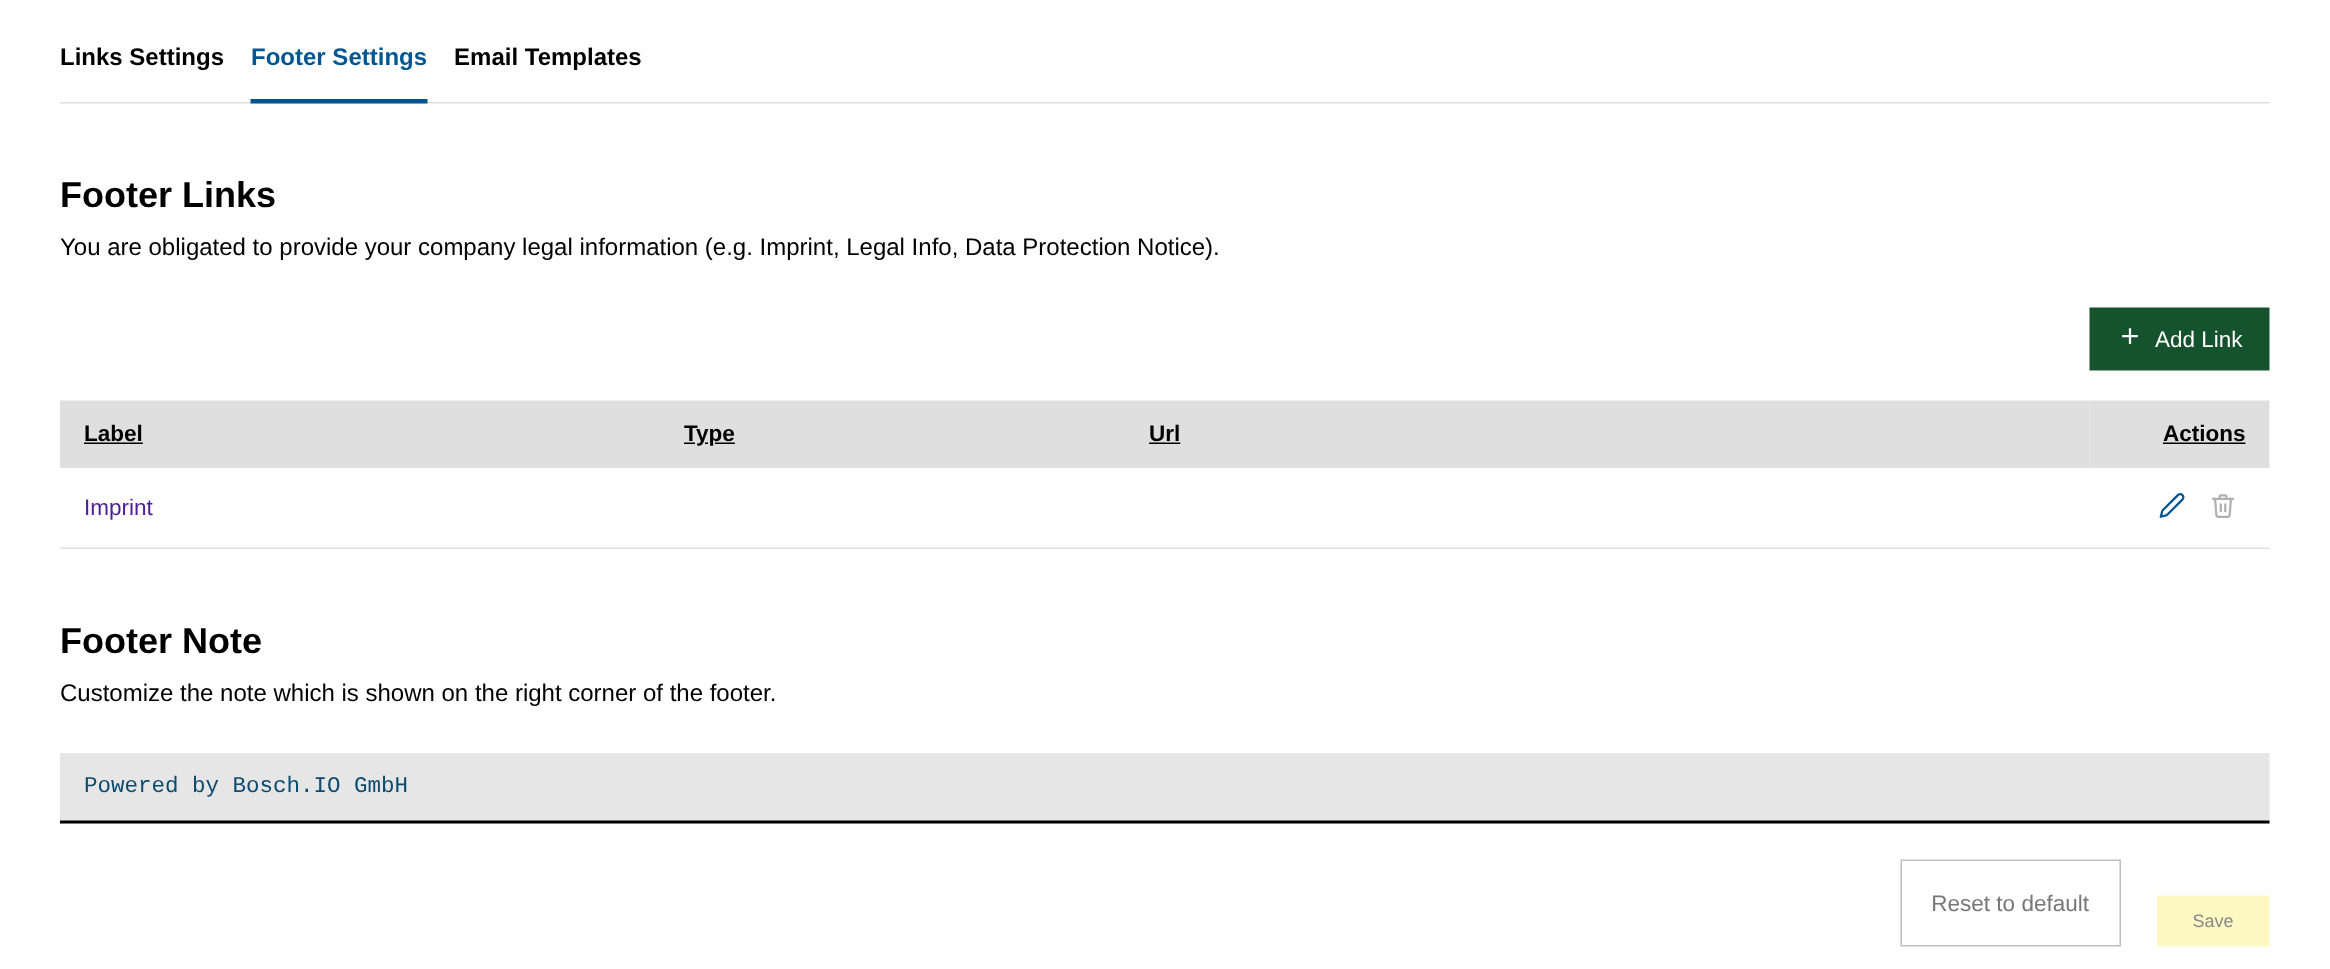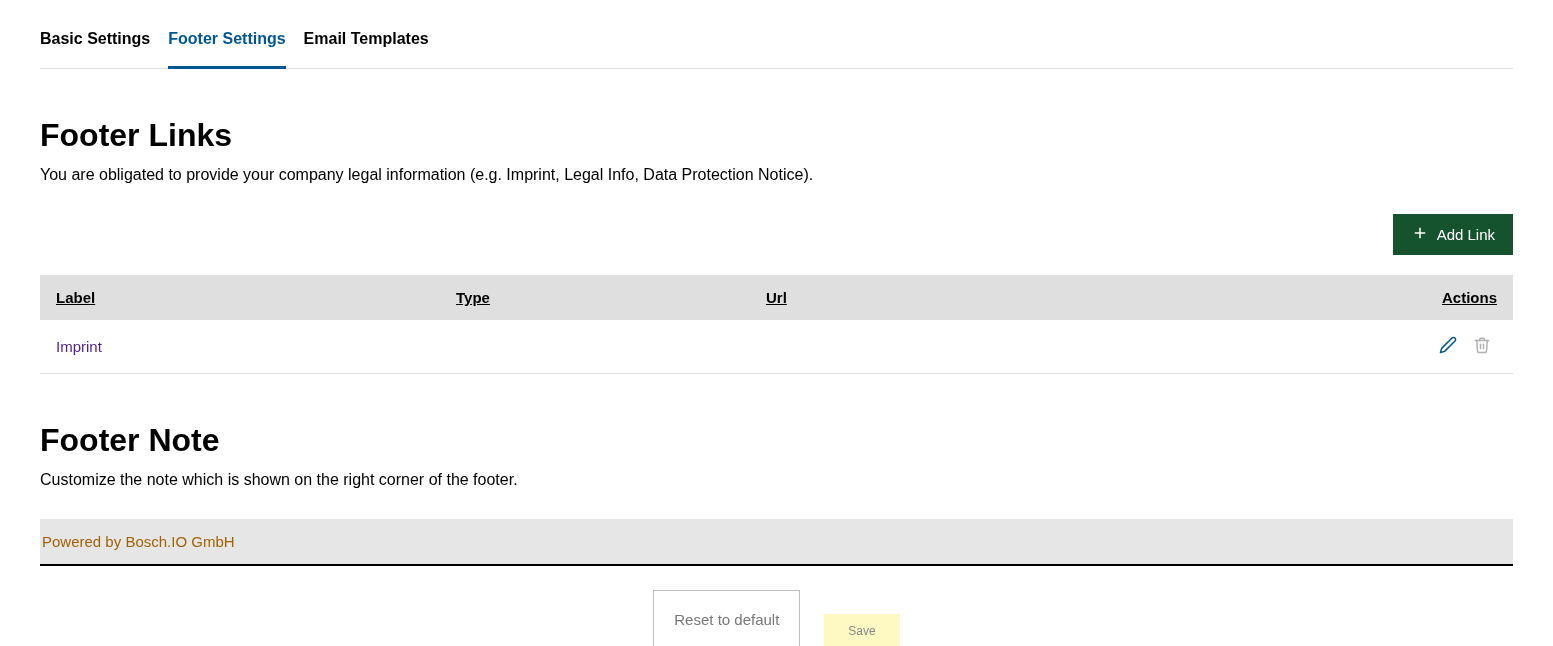--- a/index.html
+++ b/index.html
@@ -27,21 +27,21 @@
     color: #000;
     cursor: pointer;
     border-bottom: 3px solid transparent;
     margin-bottom: -1px;
   }
   .tab.active {
     color: #005691;
     border-bottom-color: #005691;
   }
   .section-title {
-    font-size: 32px;
+    font-size: 24px;
     font-weight: 700;
     margin-top: 48px;
     margin-bottom: 12px;
     color: #000;
   }
   .section-desc {
     font-size: 16px;
     color: #000;
     margin-bottom: 30px;
   }
@@ -102,28 +102,28 @@
   }
   .icon-btn svg {
     width: 18px;
     height: 18px;
   }
   .footer-note-input {
     width: 100%;
     background: #e6e6e6;
     border: none;
     border-bottom: 2px solid #000;
-    padding: 14px 2px;
-    font-size: 15px;
-    color: #a16207;
-    font-family: Liberation Sans, sans-serif;
+    padding: 14px 16px;
+    font-size: 15px;
+    color: #0c4a6e;
+    font-family: Liberation Mono, monospace;
   }
   .bottom-actions {
     display: flex;
-    justify-content: center;
+    justify-content: flex-end;
     gap: 24px;
     margin-top: 24px;
     margin-bottom: 40px;
   }
   .btn-secondary {
     background: #fff;
     border: 1px solid #bfbfbf;
     color: #777;
     padding: 10px 20px;
     font-size: 15px;
@@ -143,21 +143,21 @@
   .col-url { width: auto; }
   .col-actions { width: 120px; }
 </style>
 </head>
 <body>
 
 
 
 
 <div class="tabs">
-  <div class="tab">Basic Settings</div>
+  <div class="tab">Links Settings</div>
   <div class="tab active">Footer Settings</div>
   <div class="tab">Email Templates</div>
 </div>
 
 
 <h2 class="section-title">Footer Links</h2>
 <p class="section-desc">You are obligated to provide your company legal information (e.g. Imprint, Legal Info, Data Protection Notice).</p>
 
 <div class="add-link-row">
   <button class="btn-primary">

